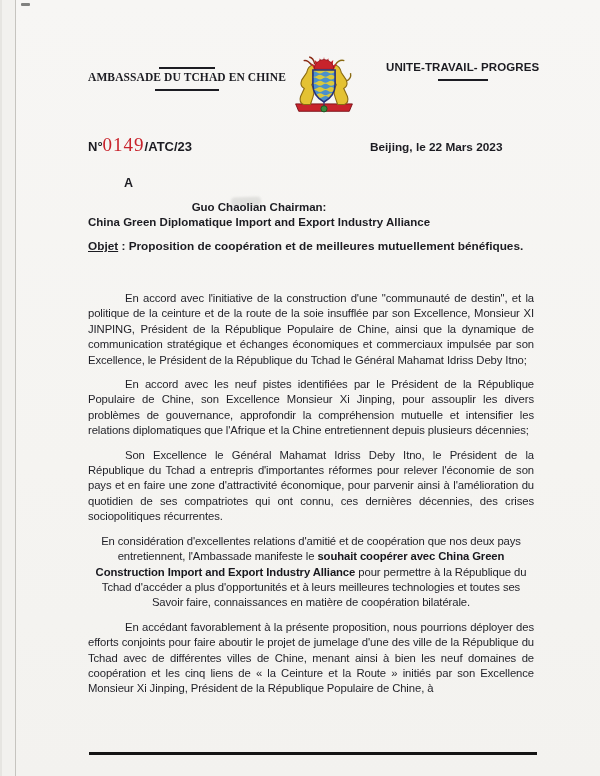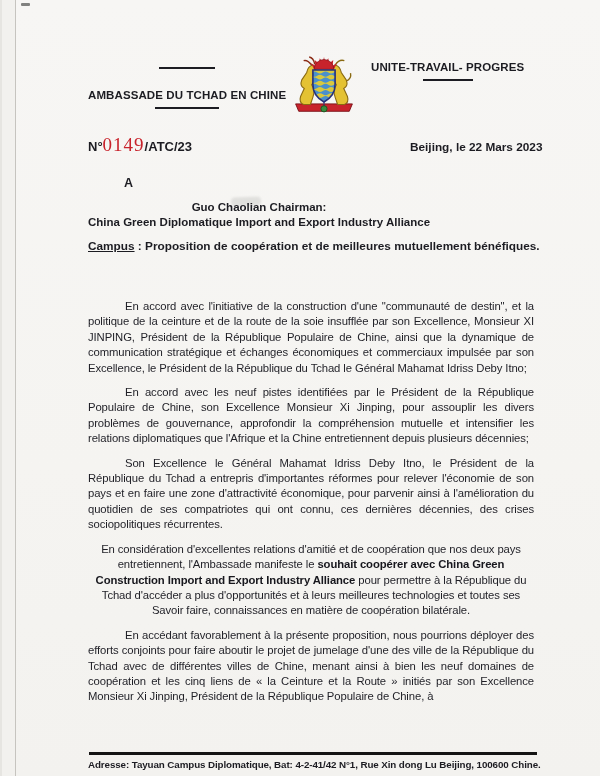--- a/index.html
+++ b/index.html
@@ -24,43 +24,43 @@
     position:absolute;left:21px;top:3px;width:9px;height:3px;
     background:#5a5a58;opacity:.75;border-radius:1px;
   }
   .smudge{
     position:absolute;left:231px;top:197px;width:30px;height:9px;
     background:#cfcfcc;opacity:.55;filter:blur(1px);
     border-radius:4px;transform:rotate(-2deg);
   }
   .hdr-left{position:absolute;left:88px;top:61px;color:#1c1c22;}
   .hdr-left .l1,.hdr-left .l2{font-weight:bold;font-size:11.5px;letter-spacing:.1px;}
-  .hdr-left .l2{margin-top:20px;}
+  .hdr-left .l2{margin-top:2px;font-family:Liberation Serif, serif;}
   .rule{height:2px;background:#1c1c22;margin:6px auto 0 auto;}
   .rule.w1{width:56px;}
   .rule.w2{width:64px;}
   .rule.w3{width:50px;}
   .center-col{display:inline-block;text-align:center;}
   .emblem{position:absolute;left:287px;top:54px;width:74px;height:64px;}
-  .hdr-right{position:absolute;left:371px;top:61px;color:#1c1c22;text-align:center;}
+  .hdr-right{position:absolute;left:386px;top:61px;color:#1c1c22;text-align:center;}
   .hdr-right .motto{font-weight:bold;font-size:11.5px;letter-spacing:.1px;}
   .ref{position:absolute;left:88px;top:135px;display:flex;align-items:baseline;color:#1c1c22;}
   .ref .pre,.ref .suf{font-weight:bold;font-size:13px;}
   .ref .num{
     font-family:"Liberation Serif","DejaVu Serif",serif;
     font-weight:normal;font-size:19px;color:#c8232c;letter-spacing:1px;
     line-height:1;
   }
-  .date{position:absolute;left:370px;top:140px;font-weight:bold;font-size:11.8px;color:#1c1c22;margin-left:40px;}
+  .date{position:absolute;left:370px;top:140px;font-weight:bold;font-size:11.8px;color:#1c1c22;}
   .to-letter{position:absolute;left:124px;top:176px;font-weight:bold;font-size:12.5px;color:#1c1c22;}
   .recipient{position:absolute;left:88px;top:200px;font-weight:bold;font-size:11.5px;line-height:14.5px;color:#1c1c22;text-align:center;}
   .subject{position:absolute;left:88px;top:239px;width:452px;font-weight:bold;font-size:11.8px;line-height:15.5px;color:#1c1c22;}
   .subject .lbl{text-decoration:underline;}
   .body-block{
-    position:absolute;left:88px;top:299px;width:446px;height:452px;overflow:hidden;
+    position:absolute;left:88px;top:291px;width:446px;height:452px;overflow:hidden;
     font-size:11.3px;line-height:15.4px;letter-spacing:-.1px;color:#1f1f26;
   }
   .body-block p{margin:0 0 9px 0;text-align:justify;}
   .body-block p.indent{text-indent:37px;}
   .body-block p.rag{text-align:center;text-indent:0;}
   .body-block b{color:#17171d;}
   .footer-line{position:absolute;left:89px;top:752px;width:448px;height:3px;background:#141414;}
   .footer-text{
     position:absolute;left:88px;top:759px;width:450px;
     font-weight:bold;font-size:9.8px;color:#1c1c22;text-align:center;letter-spacing:-.1px;
@@ -130,27 +130,26 @@
 
   <div class="date">Beijing, le 22 Mars 2023</div>
 
   <div class="to-letter">A</div>
   <div class="recipient">
     <div>Guo Chaolian Chairman:</div>
     <div>China Green Diplomatique Import and Export Industry Alliance</div>
   </div>
 
   <div class="subject">
-    <span class="lbl">Campus</span><span> : </span><span>Proposition de coopération et de meilleures mutuellement bénéfiques.</span>
+    <span class="lbl">Objet</span><span> : </span><span>Proposition de coopération et de meilleures mutuellement bénéfiques.</span>
   </div>
 
   <div class="body-block">
     <p class="indent">En accord avec l'initiative de la construction d'une "communauté de destin", et la politique de la ceinture et de la route de la soie insufflée par son Excellence, Monsieur XI JINPING, Président de la République Populaire de Chine, ainsi que la dynamique de communication stratégique et échanges économiques et commerciaux impulsée par son Excellence, le Président de la République du Tchad le Général Mahamat Idriss Deby Itno;</p>
     <p class="indent">En accord avec les neuf pistes identifiées par le Président de la République Populaire de Chine, son Excellence Monsieur Xi Jinping, pour assouplir les divers problèmes de gouvernance, approfondir la compréhension mutuelle et intensifier les relations diplomatiques que l'Afrique et la Chine entretiennent depuis plusieurs décennies;</p>
     <p class="indent">Son Excellence le Général Mahamat Idriss Deby Itno, le Président de la République du Tchad a entrepris d'importantes réformes pour relever l'économie de son pays et en faire une zone d'attractivité économique, pour parvenir ainsi à l'amélioration du quotidien de ses compatriotes qui ont connu, ces dernières décennies, des crises sociopolitiques récurrentes.</p>
     <p class="rag"><span>En considération d'excellentes relations d'amitié et de coopération que nos deux pays entretiennent, l'Ambassade manifeste le </span><b>souhait coopérer avec China Green Construction Import and Export Industry Alliance</b><span> pour permettre à la République du Tchad d'accéder a plus d'opportunités et à leurs meilleures technologies et toutes ses Savoir faire, connaissances en matière de coopération bilatérale.</span></p>
     <p class="indent">En accédant favorablement à la présente proposition, nous pourrions déployer des efforts conjoints pour faire aboutir le projet de jumelage d'une des ville de la République du Tchad avec de différentes villes de Chine, menant ainsi à bien les neuf domaines de coopération et les cinq liens de « la Ceinture et la Route » initiés par son Excellence Monsieur Xi Jinping, Président de la République Populaire de Chine, à</p>
   </div>
 
   <div class="footer-line"></div>
-  <div class="footer-text">Adresse: Tayuan Campus Diplomatique, Bat: 4-2-41/42 N°1, Rue Xin dong Lu Beijing, 100600 Chine.</div>
 
 </div>
 
 </body></html>

